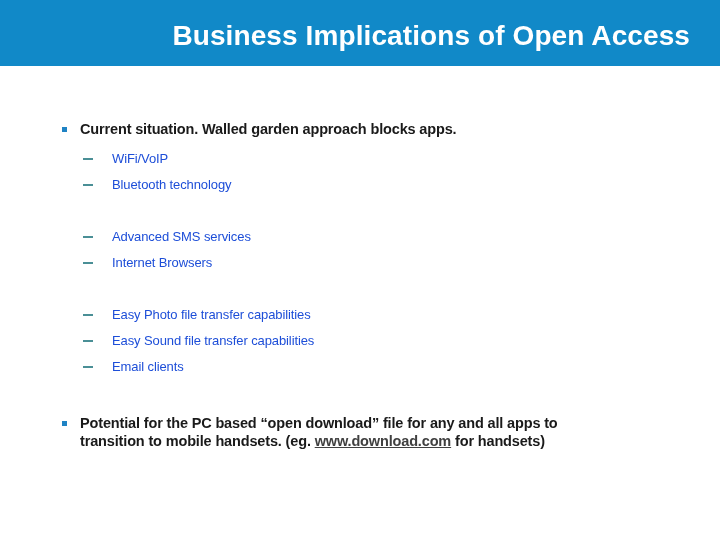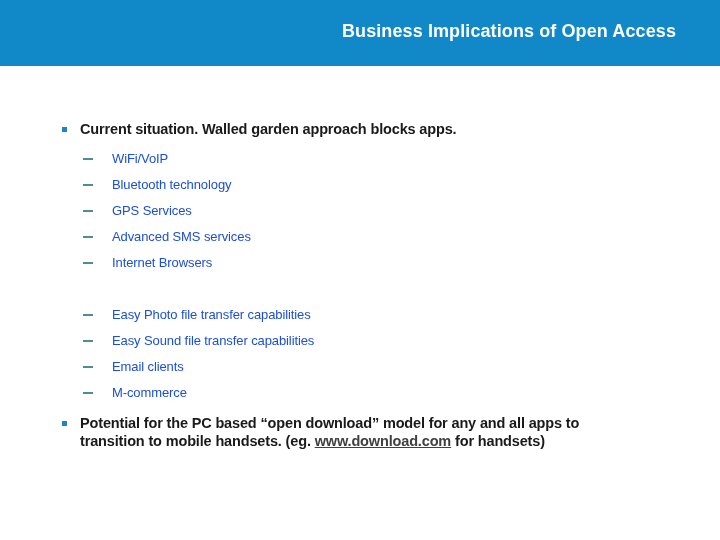--- a/index.html
+++ b/index.html
@@ -20,23 +20,23 @@
     position: absolute;
     left: 0;
     top: 0;
     width: 720px;
     height: 66px;
     background: #1189c8;
     box-sizing: border-box;
   }
   #slide-title {
     position: absolute;
-    right: 44px;
+    right: 30px;
     top: 22px;
-    font-size: 18px;
+    font-size: 28px;
     font-weight: bold;
     color: #ffffff;
     letter-spacing: 0.1px;
     white-space: nowrap;
     line-height: 1;
   }
 
   
   #slide-body {
     position: absolute;
@@ -118,24 +118,20 @@
   <div class="l2-item" style="top:84px;">
     <span class="l2-dash"></span>
     <span class="l2-text">WiFi/VoIP</span>
   </div>
 
   <div class="l2-item" style="top:110px;">
     <span class="l2-dash"></span>
     <span class="l2-text">Bluetooth technology</span>
   </div>
 
-  <div class="l2-item" style="top:136px;">
-    <span class="l2-dash"></span>
-    <span class="l2-text">GPS Services</span>
-  </div>
 
   <div class="l2-item" style="top:162px;">
     <span class="l2-dash"></span>
     <span class="l2-text">Advanced SMS services</span>
   </div>
 
   <div class="l2-item" style="top:188px;">
     <span class="l2-dash"></span>
     <span class="l2-text">Internet Browsers</span>
   </div>
@@ -149,23 +145,19 @@
   <div class="l2-item" style="top:266px;">
     <span class="l2-dash"></span>
     <span class="l2-text">Easy Sound file transfer capabilities</span>
   </div>
 
   <div class="l2-item" style="top:292px;">
     <span class="l2-dash"></span>
     <span class="l2-text">Email clients</span>
   </div>
 
-  <div class="l2-item" style="top:318px;">
-    <span class="l2-dash"></span>
-    <span class="l2-text">M-commerce</span>
-  </div>
 
   <div class="l1-item" style="top:348px;">
     <span class="l1-bullet"></span>
-    <span class="l1-text"><span>Potential for the PC based “open download” model for any and all apps to transition to mobile handsets. (eg. </span><a class="hyperlink" href="#">www.download.com</a><span> for handsets)</span></span>
+    <span class="l1-text"><span>Potential for the PC based “open download” file for any and all apps to transition to mobile handsets. (eg. </span><a class="hyperlink" href="#">www.download.com</a><span> for handsets)</span></span>
   </div>
 
 </div>
 
 </body></html>

